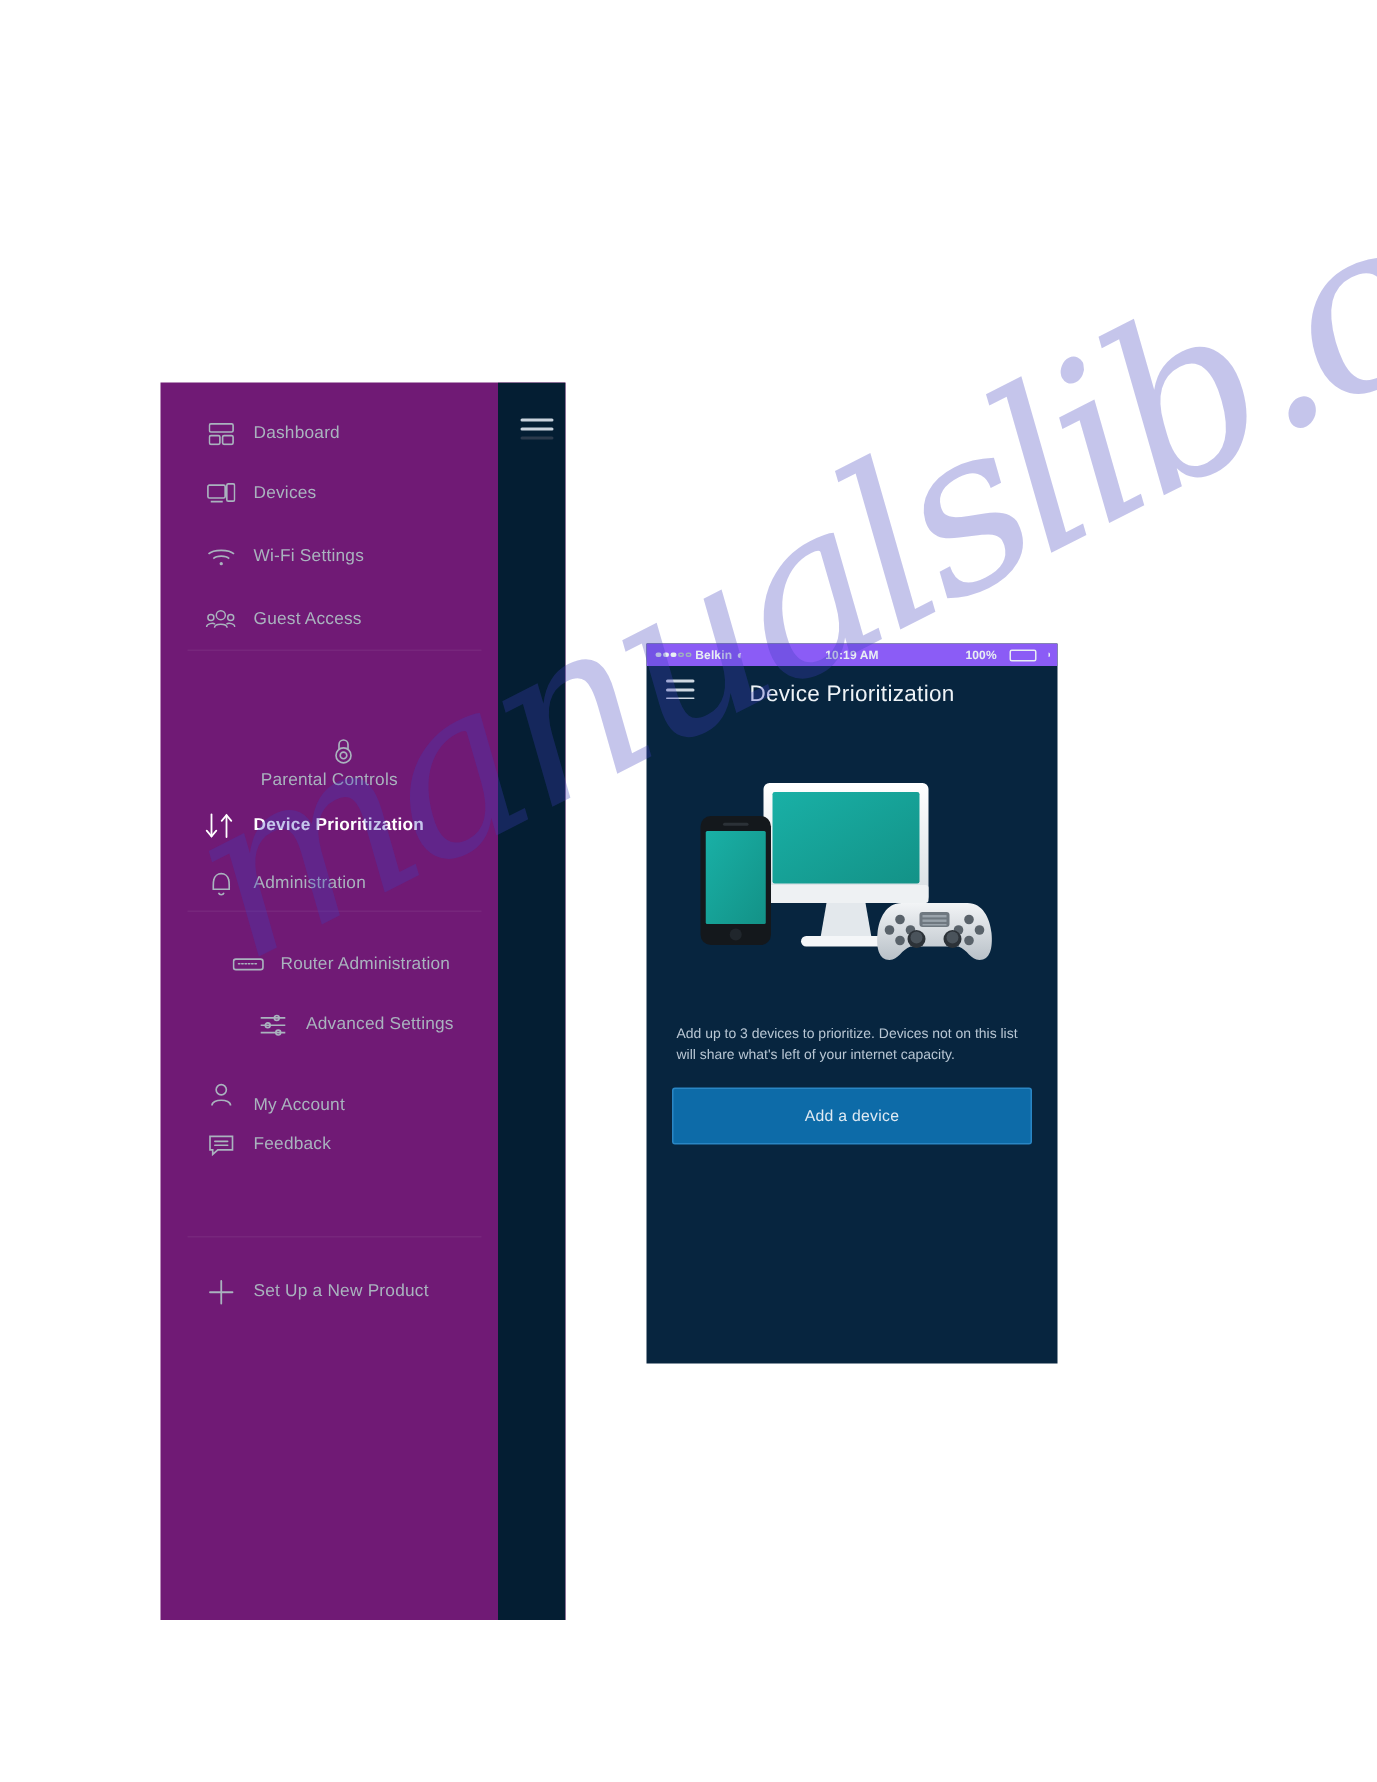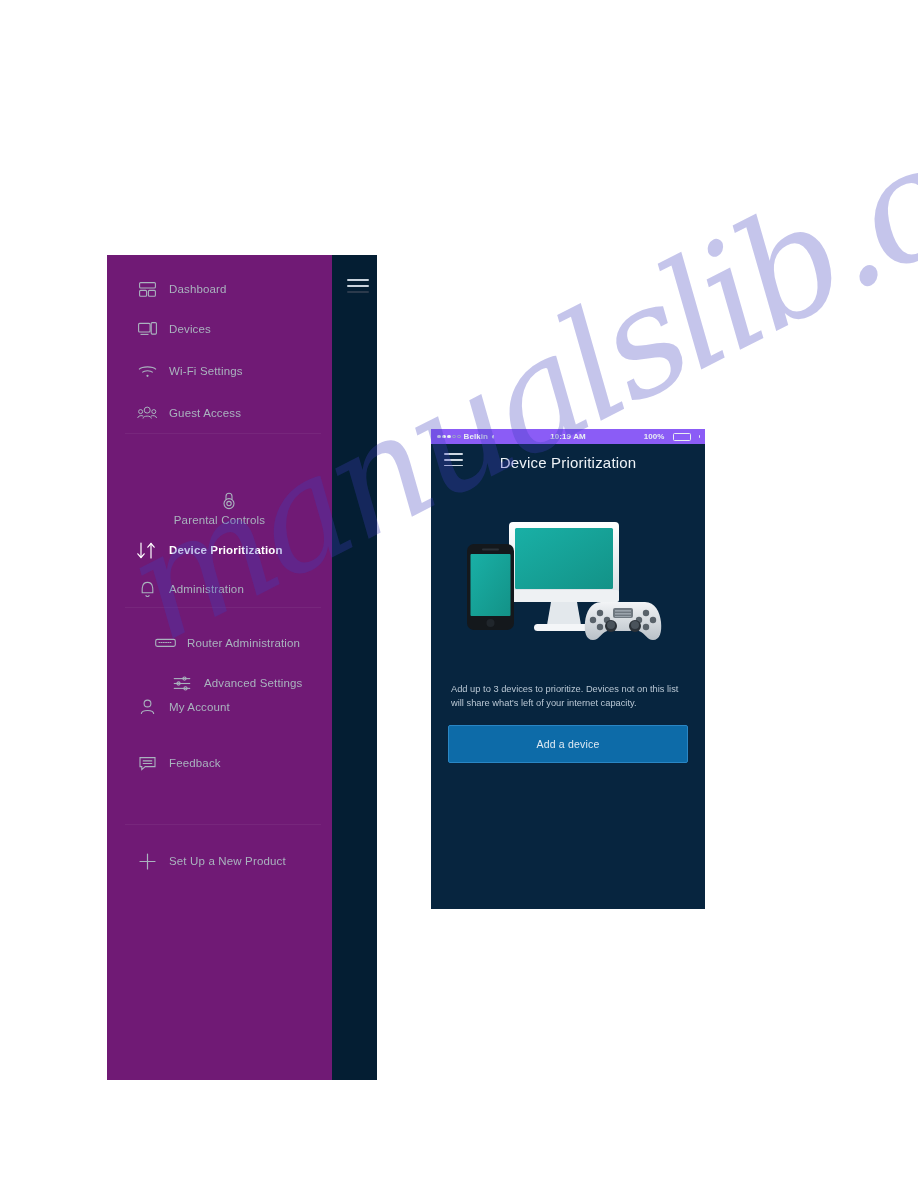--- a/index.html
+++ b/index.html
@@ -338,21 +338,21 @@
       <path d="M0.8 2.6 h16.4"></path>
               <circle cx="11.5" cy="2.6" r="1.6"></circle>
       <path d="M0.8 7.5 h16.4"></path>
               <circle cx="5.5" cy="7.5" r="1.6"></circle>
       <path d="M0.8 12.4 h16.4"></path>
               <circle cx="12.5" cy="12.4" r="1.6"></circle>
             </svg>
           </div>
           <div class="sb-label">Advanced Settings</div>
         </div>
-        <div class="sb-item" style="top: 432px;">
+        <div class="sb-item" style="top: 448px; align-items: flex-end;">
           <div class="sb-icon">
             <svg width="15" height="16" viewBox="0 0 15 16" fill="none" stroke="#a9b3be" stroke-width="1.1">
       <circle cx="7.5" cy="4.5" r="3.4"></circle>
       <path d="M1.3 15 C1.3 10.3 13.7 10.3 13.7 15"></path>
             </svg>
           </div>
           <div class="sb-label">My Account</div>
         </div>
         <div class="sb-item" style="top: 488px;">
           <div class="sb-icon">

